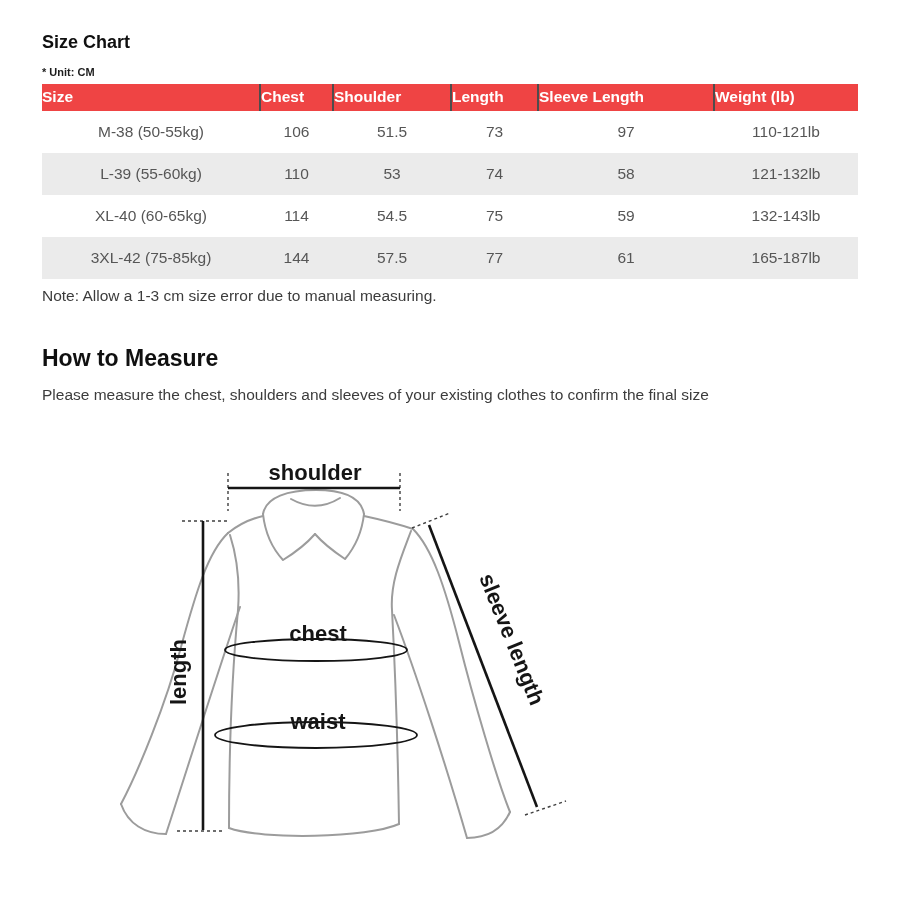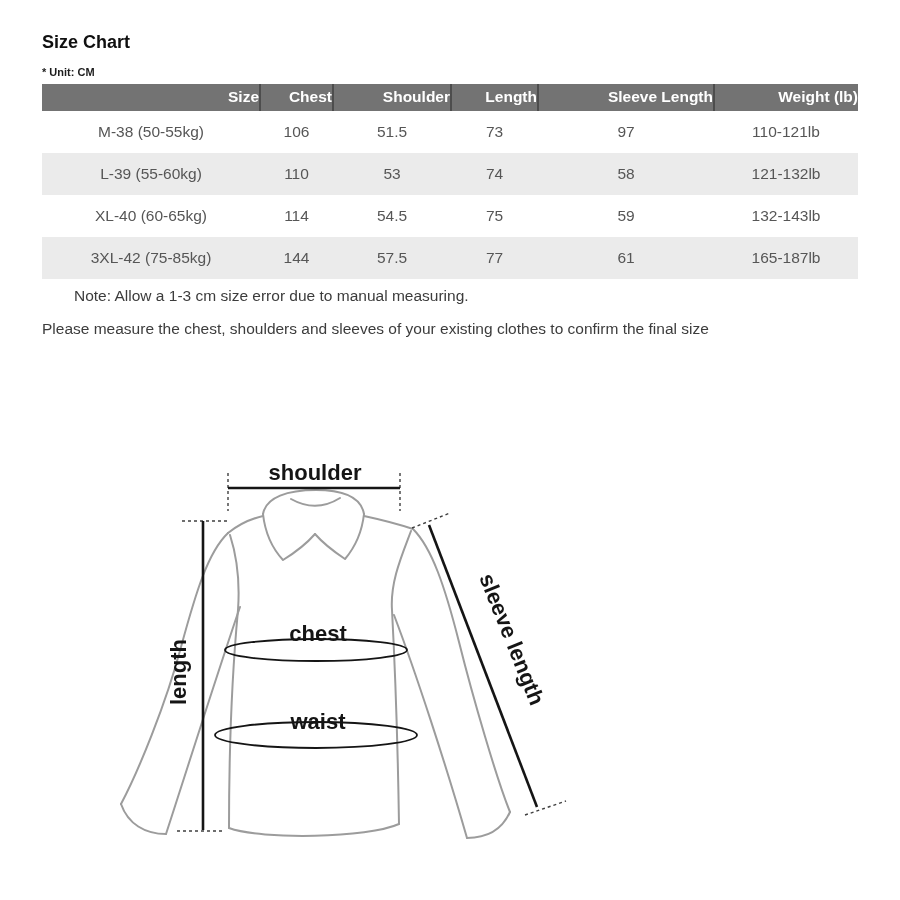--- a/index.html
+++ b/index.html
@@ -28,45 +28,44 @@
     margin-top: 13px;
   }
 
   table.size-table {
     width: 816px;
     border-collapse: collapse;
     table-layout: fixed;
     margin-top: 6px;
   }
   table.size-table thead th {
-    background: #737373;
+    background: #ef4444;
     color: #ffffff;
     font-size: 15.5px;
     font-weight: 600;
     height: 27px;
     padding: 0;
     border-left: 2px solid #4d4d4d;
-    text-align: right;
+    text-align: left;
   }
   table.size-table thead th:first-child { border-left: none; }
   table.size-table tbody td {
     text-align: center;
     font-size: 15.5px;
     color: #565656;
     height: 42px;
     padding: 0;
     white-space: nowrap;
   }
   table.size-table tbody tr:nth-child(even) { background: #ebebeb; }
 
   .note-text {
     font-size: 15.5px;
     color: #3c3c3c;
     margin-top: 8px;
-    margin-left: 32px;
   }
   .section-title {
     font-size: 23px;
     font-weight: 700;
     color: #101010;
     margin: 41px 0 0 0;
     line-height: 1.1;
   }
   .section-desc {
     font-size: 15.5px;
@@ -148,20 +147,21 @@
         <td>57.5</td>
         <td>77</td>
         <td>61</td>
         <td>165-187lb</td>
       </tr>
     </tbody>
   </table>
 
   <div class="note-text">Note: Allow a 1-3 cm size error due to manual measuring.</div>
 
+  <h2 class="section-title">How to Measure</h2>
   <div class="section-desc">Please measure the chest, shoulders and sleeves of your existing clothes to confirm the final size</div>
 
 </div>
 
 <svg class="measure-diagram" width="900" height="470" viewBox="0 0 900 470" xmlns="http://www.w3.org/2000/svg">
 
   <g>
 
     <path class="shirt-line" d="M 263,84 C 266,67 288,60 316,60 C 344,60 361,67 364,84"></path>
 

